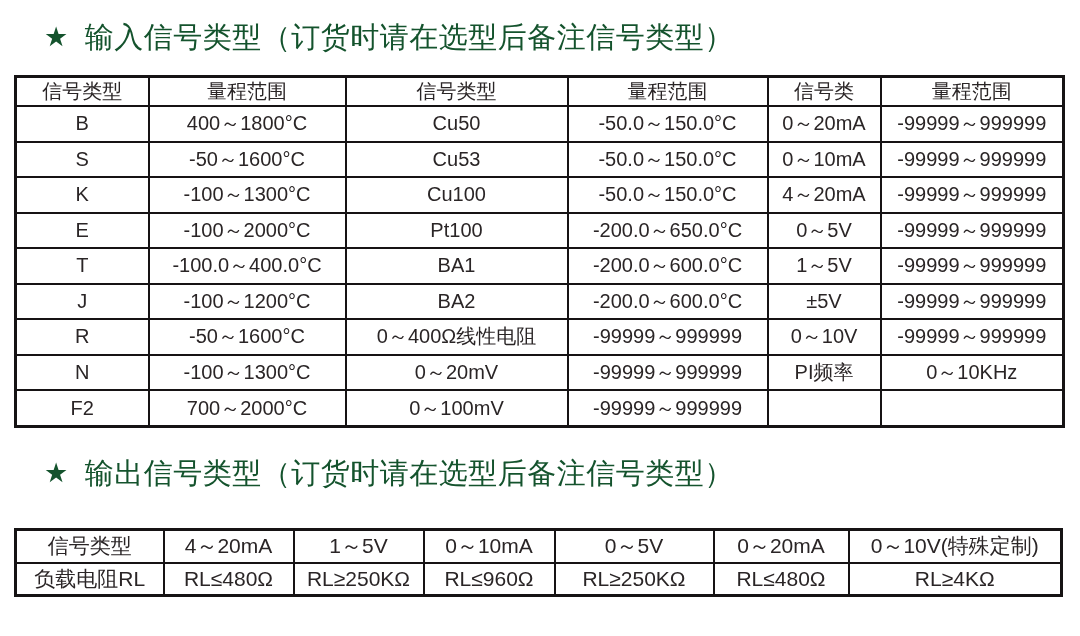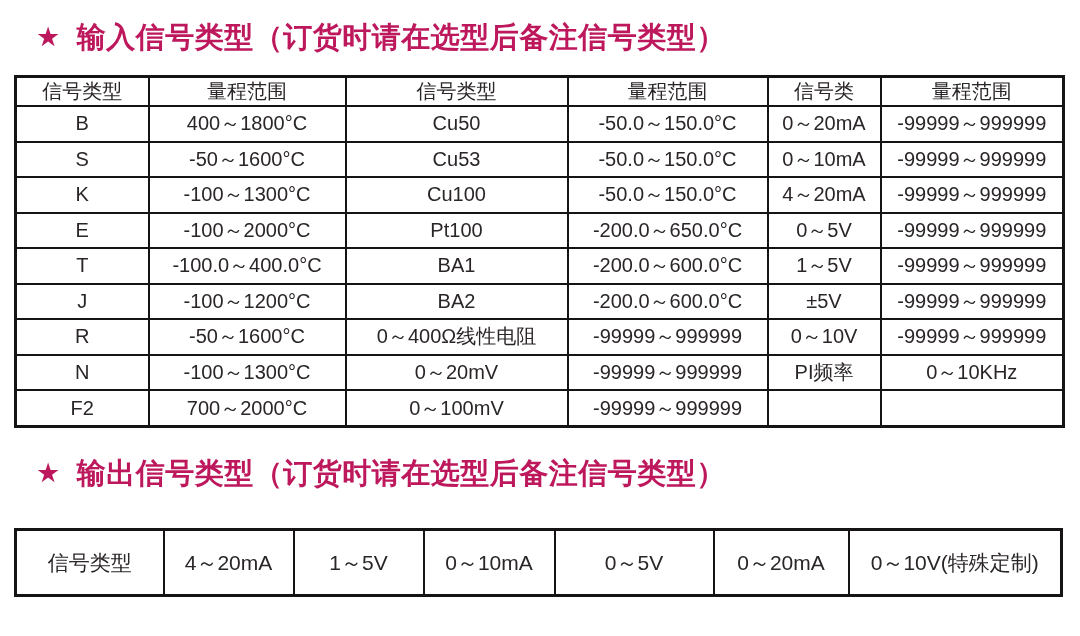--- a/index.html
+++ b/index.html
@@ -8,26 +8,26 @@
     background: #ffffff;
     width: 1080px;
     height: 636px;
     overflow: hidden;
     font-family: "Liberation Sans", "DejaVu Sans", sans-serif;
     color: #231f20;
     position: relative;
   }
   .section-title {
     position: absolute;
-    left: 36px;
+    left: 44px;
     font-size: 29px;
-    font-weight: 700;
+    font-weight: 400;
     letter-spacing: 0.5px;
     white-space: nowrap;
-    color: #be185d;
+    color: #14532d;
   }
   #input-title  { top: 18px; }
   #output-title { top: 454px; }
   .star {
     display: inline-block;
     margin-right: 16px;
     font-size: 27px;
     vertical-align: 1px;
   }
   table.spec {
@@ -183,14 +183,23 @@
 <tbody>
       <tr>
         <td>信号类型</td>
         <td>4～20mA</td>
         <td>1～5V</td>
         <td>0～10mA</td>
         <td>0～5V</td>
         <td>0～20mA</td>
         <td>0～10V(特殊定制)</td>
       </tr>
+      <tr>
+        <td>负载电阻RL</td>
+        <td>RL≤480Ω</td>
+        <td>RL≥250KΩ</td>
+        <td>RL≤960Ω</td>
+        <td>RL≥250KΩ</td>
+        <td>RL≤480Ω</td>
+        <td>RL≥4KΩ</td>
+      </tr>
     </tbody>
   </table>
 
 </body></html>

